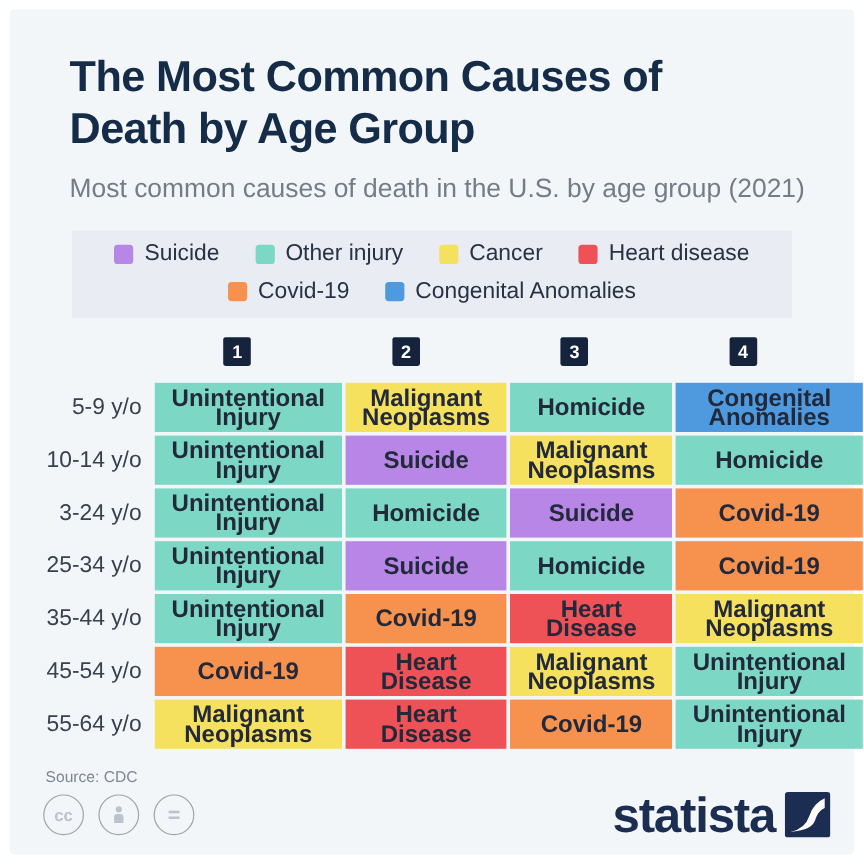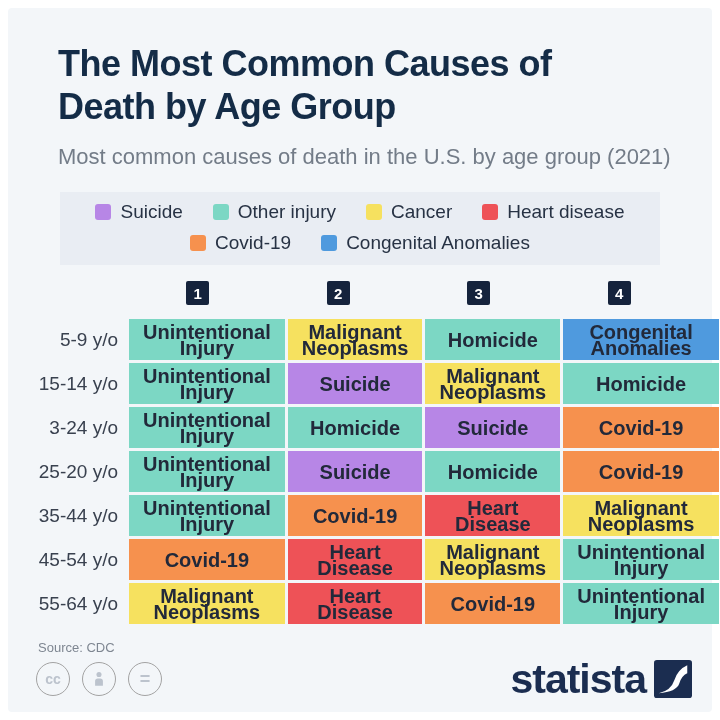--- a/index.html
+++ b/index.html
@@ -135,33 +135,33 @@
       </div>
   </div>
 
   <div class="grid">
     <div class="age-label">5-9 y/o</div>
     <div class="cell" style="background: rgb(124, 215, 196);">Unintentional Injury</div>
     <div class="cell" style="background: rgb(246, 225, 95);">Malignant Neoplasms</div>
     <div class="cell" style="background: rgb(124, 215, 196);">Homicide</div>
     <div class="cell" style="background: rgb(79, 154, 222);">Congenital Anomalies</div>
 
-    <div class="age-label">15-14 y/o</div>
+    <div class="age-label">10-14 y/o</div>
     <div class="cell" style="background: rgb(124, 215, 196);">Unintentional Injury</div>
     <div class="cell" style="background: rgb(183, 134, 230);">Suicide</div>
     <div class="cell" style="background: rgb(246, 225, 95);">Malignant Neoplasms</div>
     <div class="cell" style="background: rgb(124, 215, 196);">Homicide</div>
 
     <div class="age-label">3-24 y/o</div>
     <div class="cell" style="background: rgb(124, 215, 196);">Unintentional Injury</div>
     <div class="cell" style="background: rgb(124, 215, 196);">Homicide</div>
     <div class="cell" style="background: rgb(183, 134, 230);">Suicide</div>
     <div class="cell" style="background: rgb(246, 145, 78);">Covid-19</div>
 
-    <div class="age-label">25-20 y/o</div>
+    <div class="age-label">25-34 y/o</div>
     <div class="cell" style="background: rgb(124, 215, 196);">Unintentional Injury</div>
     <div class="cell" style="background: rgb(183, 134, 230);">Suicide</div>
     <div class="cell" style="background: rgb(124, 215, 196);">Homicide</div>
     <div class="cell" style="background: rgb(246, 145, 78);">Covid-19</div>
 
     <div class="age-label">35-44 y/o</div>
     <div class="cell" style="background: rgb(124, 215, 196);">Unintentional Injury</div>
     <div class="cell" style="background: rgb(246, 145, 78);">Covid-19</div>
     <div class="cell" style="background: rgb(238, 82, 87);">Heart Disease</div>
     <div class="cell" style="background: rgb(246, 225, 95);">Malignant Neoplasms</div>

